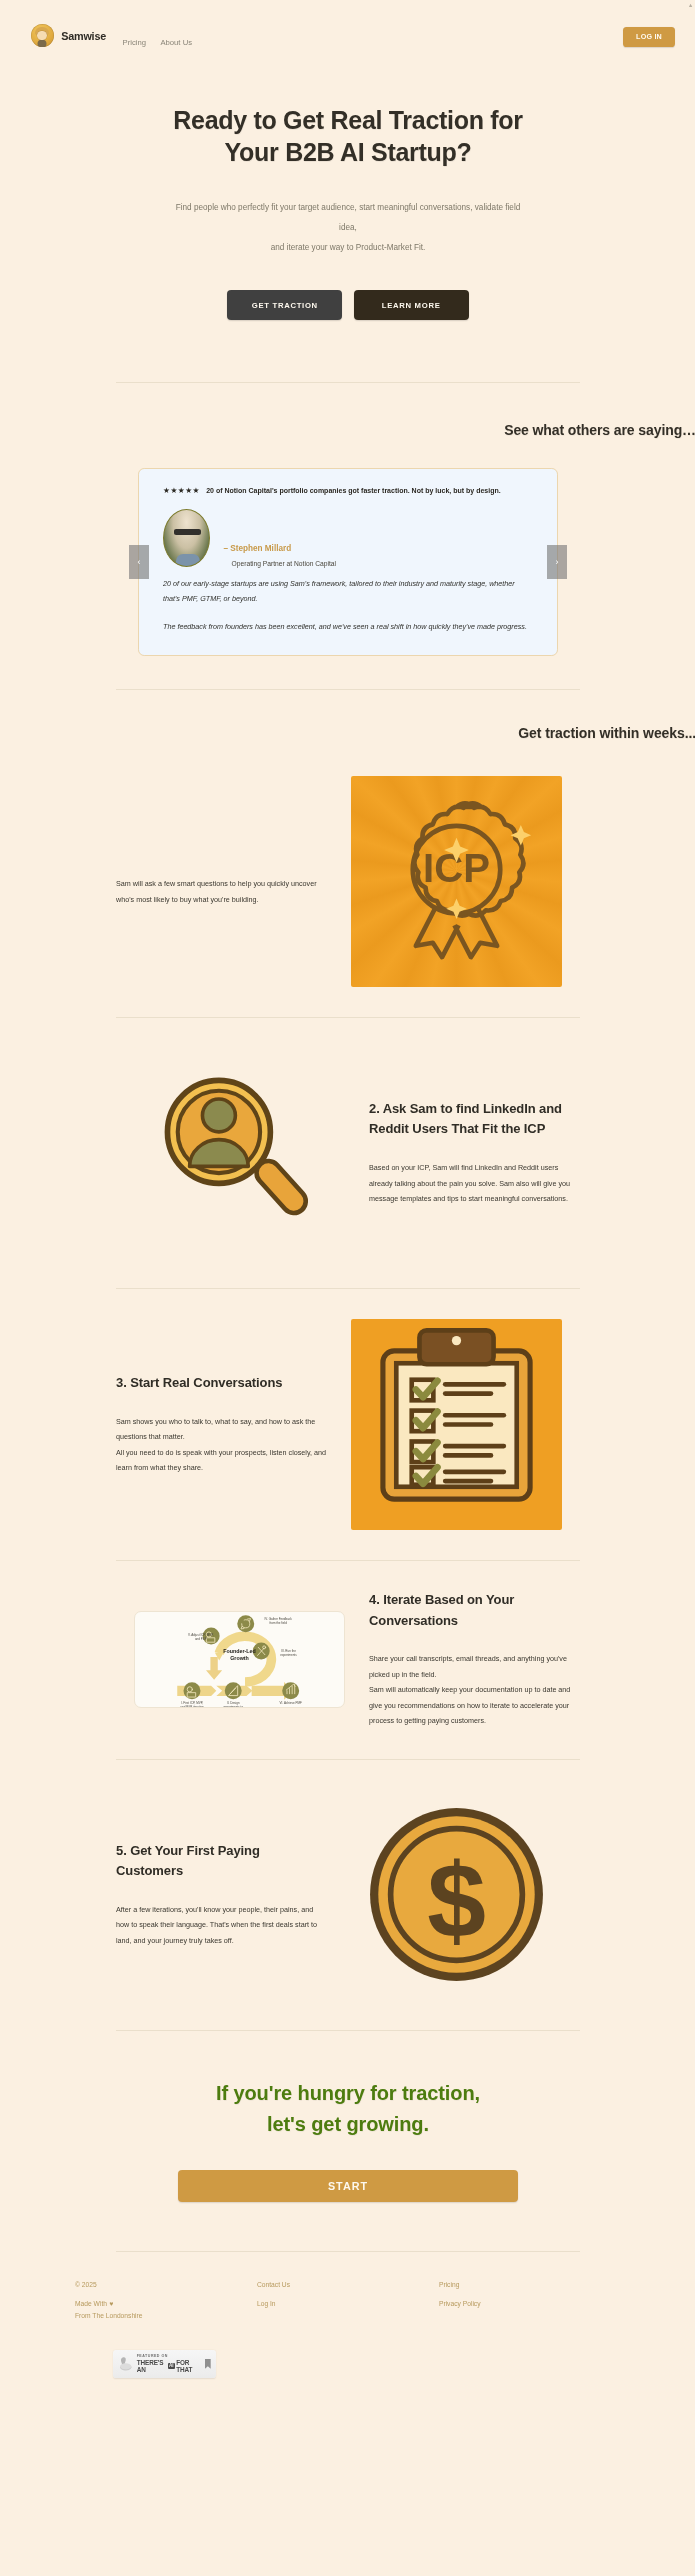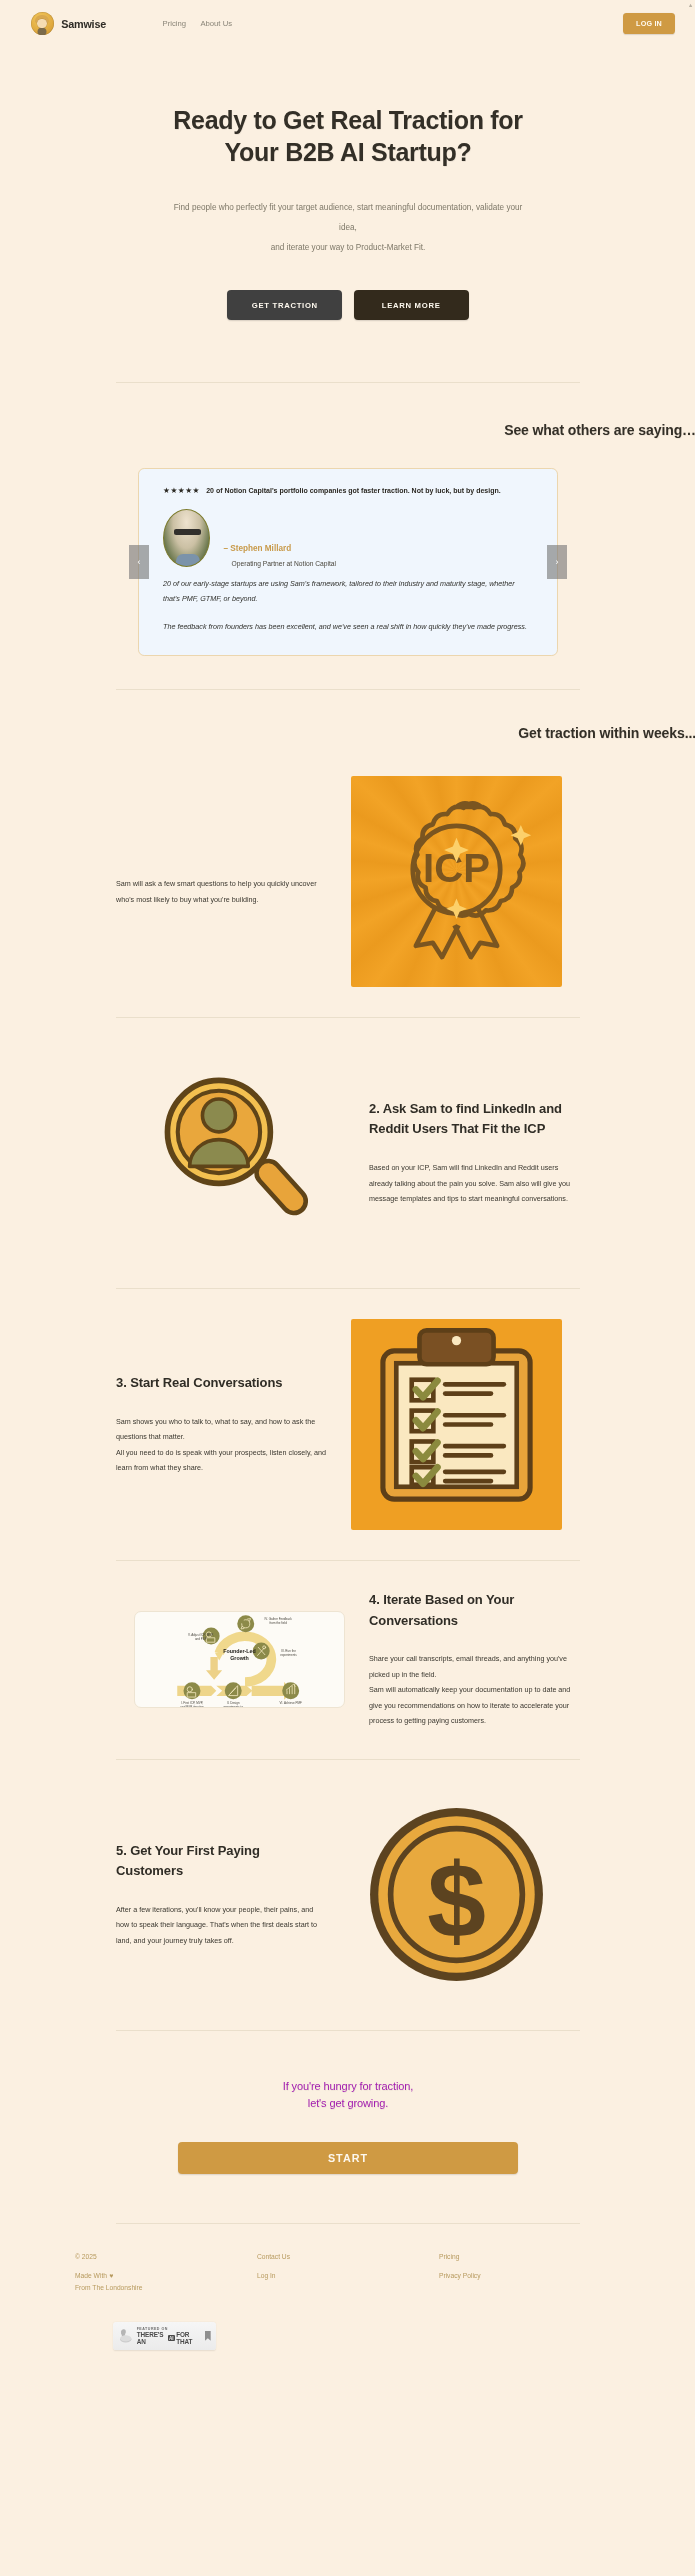--- a/index.html
+++ b/index.html
@@ -9,24 +9,23 @@
     font-family: "Liberation Sans", sans-serif;
     color: #33302a;
     -webkit-font-smoothing: antialiased;
   }
   .page { width: 696px; position: relative; overflow: hidden; }
 
   
   .nav {
     height: 47px;
     display: flex;
-    align-items: center;
+    align-items: flex-end;
     padding: 0 20.6px 0 31px;
     background: #fbf0e1;
-    gap: 40px;
   }
   .brand { display: flex; align-items: center; gap: 7.2px; }
   .avatar-logo {
     width: 23px; height: 23px; border-radius: 50%;
     background: radial-gradient(circle at 40% 30%, #f2c75c 0%, #e0aa3f 60%, #c98f2c 100%);
     position: relative; overflow: hidden; flex: none;
     box-shadow: inset 0 0 0 0.5px rgba(120,85,25,.35);
   }
   .avatar-logo::before { 
     content: ""; position: absolute; left: 4.1px; top: 2.6px; width: 14.4px; height: 8.2px;
@@ -175,21 +174,21 @@
   
   .art-diagram {
     background: #fdfbf6; border: 0.5px solid #eee4d2; border-radius: 7px;
     width: 211px; height: 97px;
   }
   .step-art svg { width: 100%; height: 100%; display: block; }
 
   
   .final-cta { text-align: center; padding: 47px 0 49px; }
   .final-cta h2 {
-    font-size: 11px; line-height: 1.55; font-weight: normal; color: #a21caf;
+    font-size: 20px; line-height: 1.55; font-weight: bold; color: #4d7c0f;
     letter-spacing: -0.1px; text-shadow: 0.5px 0.5px 0 rgba(0,0,0,.05);
   }
   .start-btn {
     margin-top: 30px; width: 340px; height: 32px; border: none; border-radius: 4.1px;
     background: #cf9a43; color: #fdf8ee; font-family: inherit;
     font-size: 10.8px; font-weight: bold; letter-spacing: 1px; cursor: pointer;
     box-shadow: 0 1px 1.5px rgba(0,0,0,.13);
   }
 
   
@@ -249,21 +248,21 @@
     <button class="login-btn">LOG IN</button>
     <div class="scroll-arrow">▲</div>
   </div>
 
   <div class="hero">
     <h1>
       <span>Ready to Get Real Traction for</span><br>
       <span>Your B2B AI Startup?</span>
     </h1>
     <div class="hero-sub">
-      <span>Find people who perfectly fit your target audience, start meaningful documentation, validate your</span><br>
+      <span>Find people who perfectly fit your target audience, start meaningful conversations, validate field</span><br>
       <span>idea,</span><br>
       <span>and iterate your way to Product-Market Fit.</span>
     </div>
     <div class="hero-ctas">
       <button class="btn-primary">GET TRACTION</button>
       <button class="btn-secondary">LEARN MORE</button>
     </div>
   </div>
 
   <div style="height:62px"></div>

